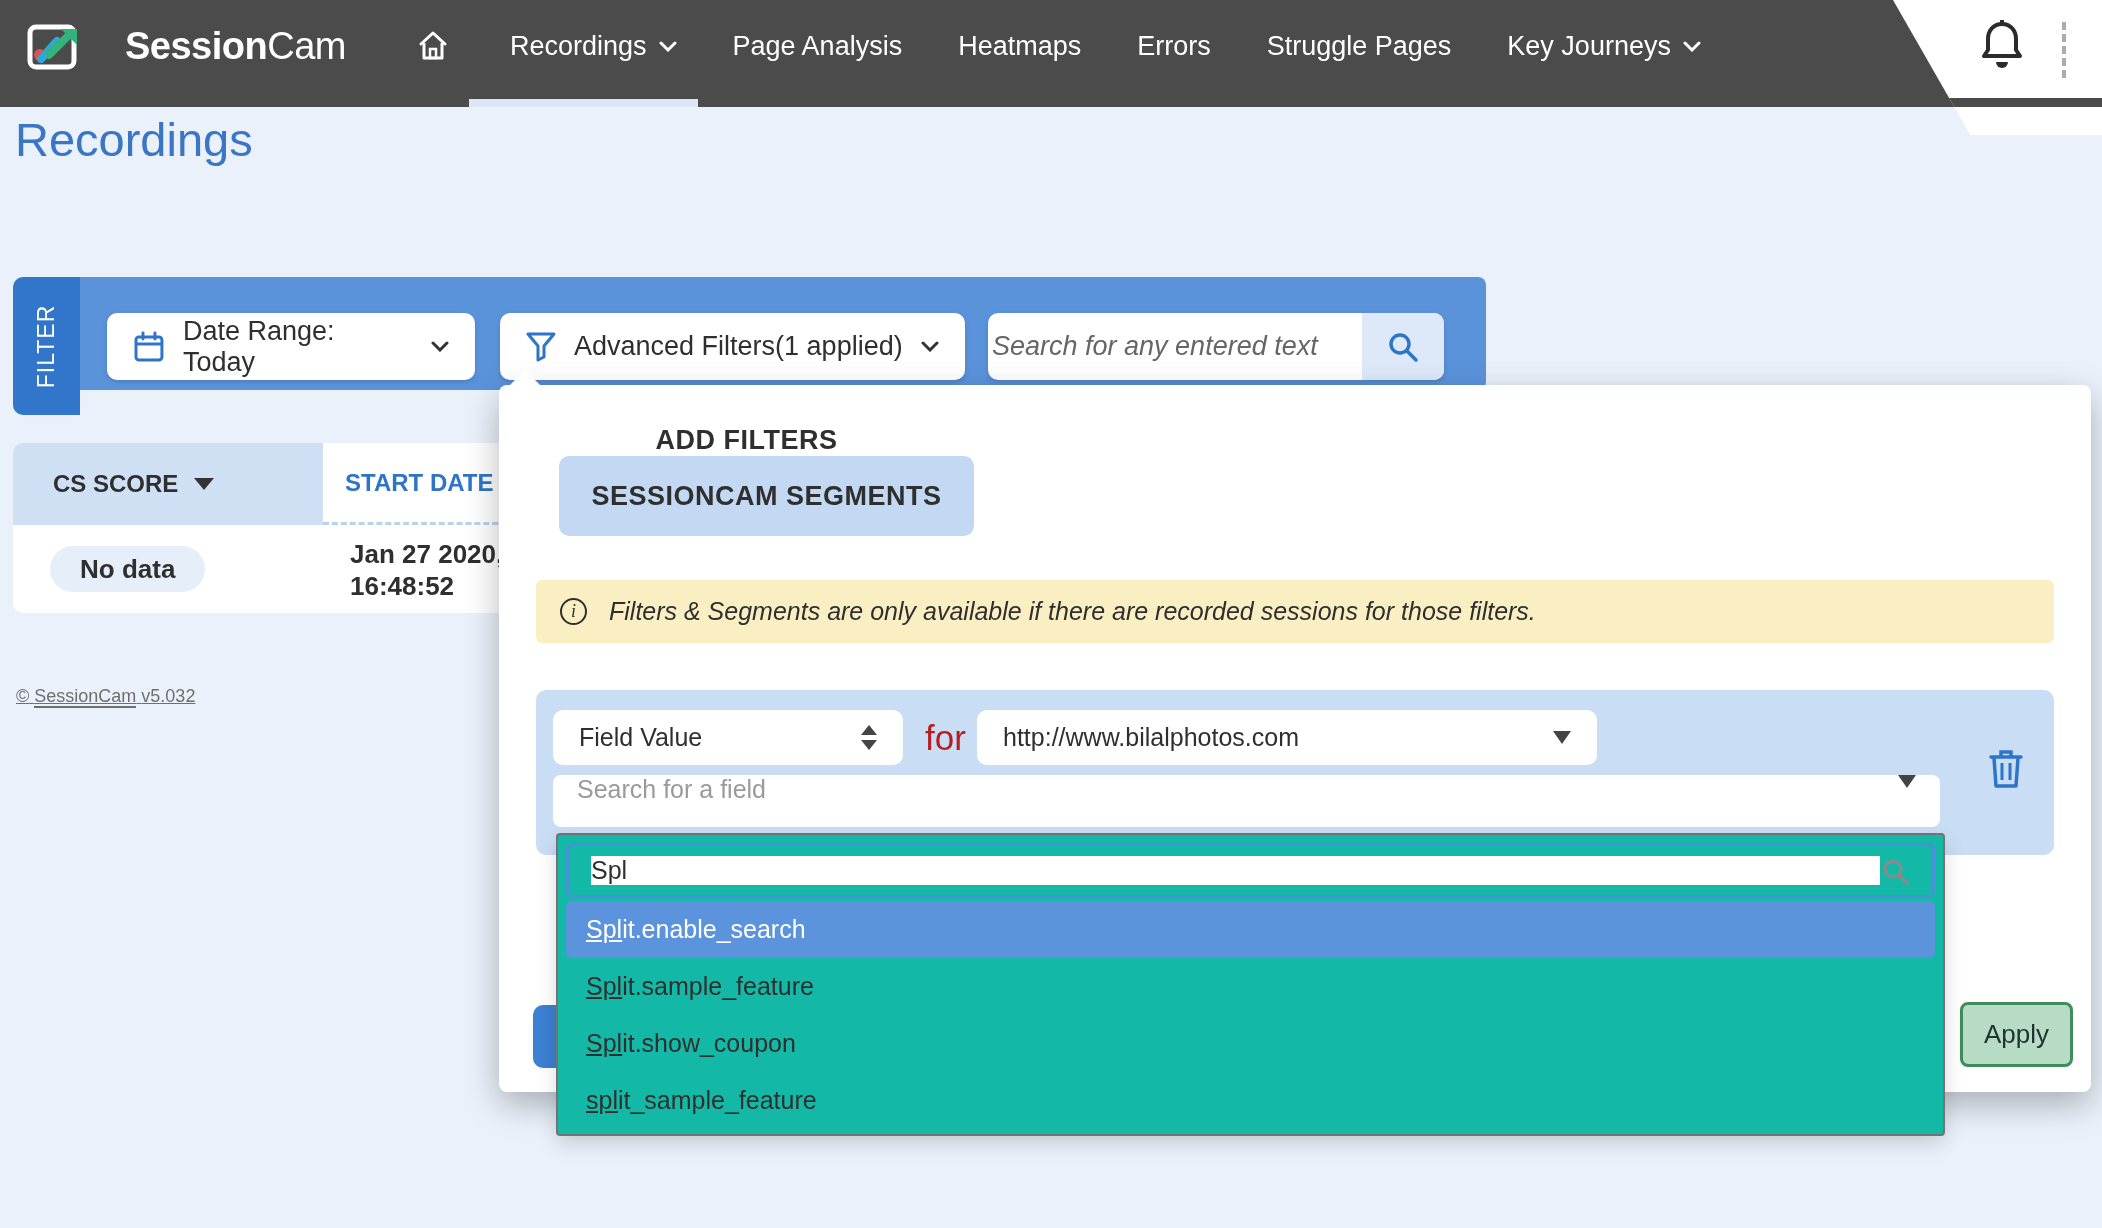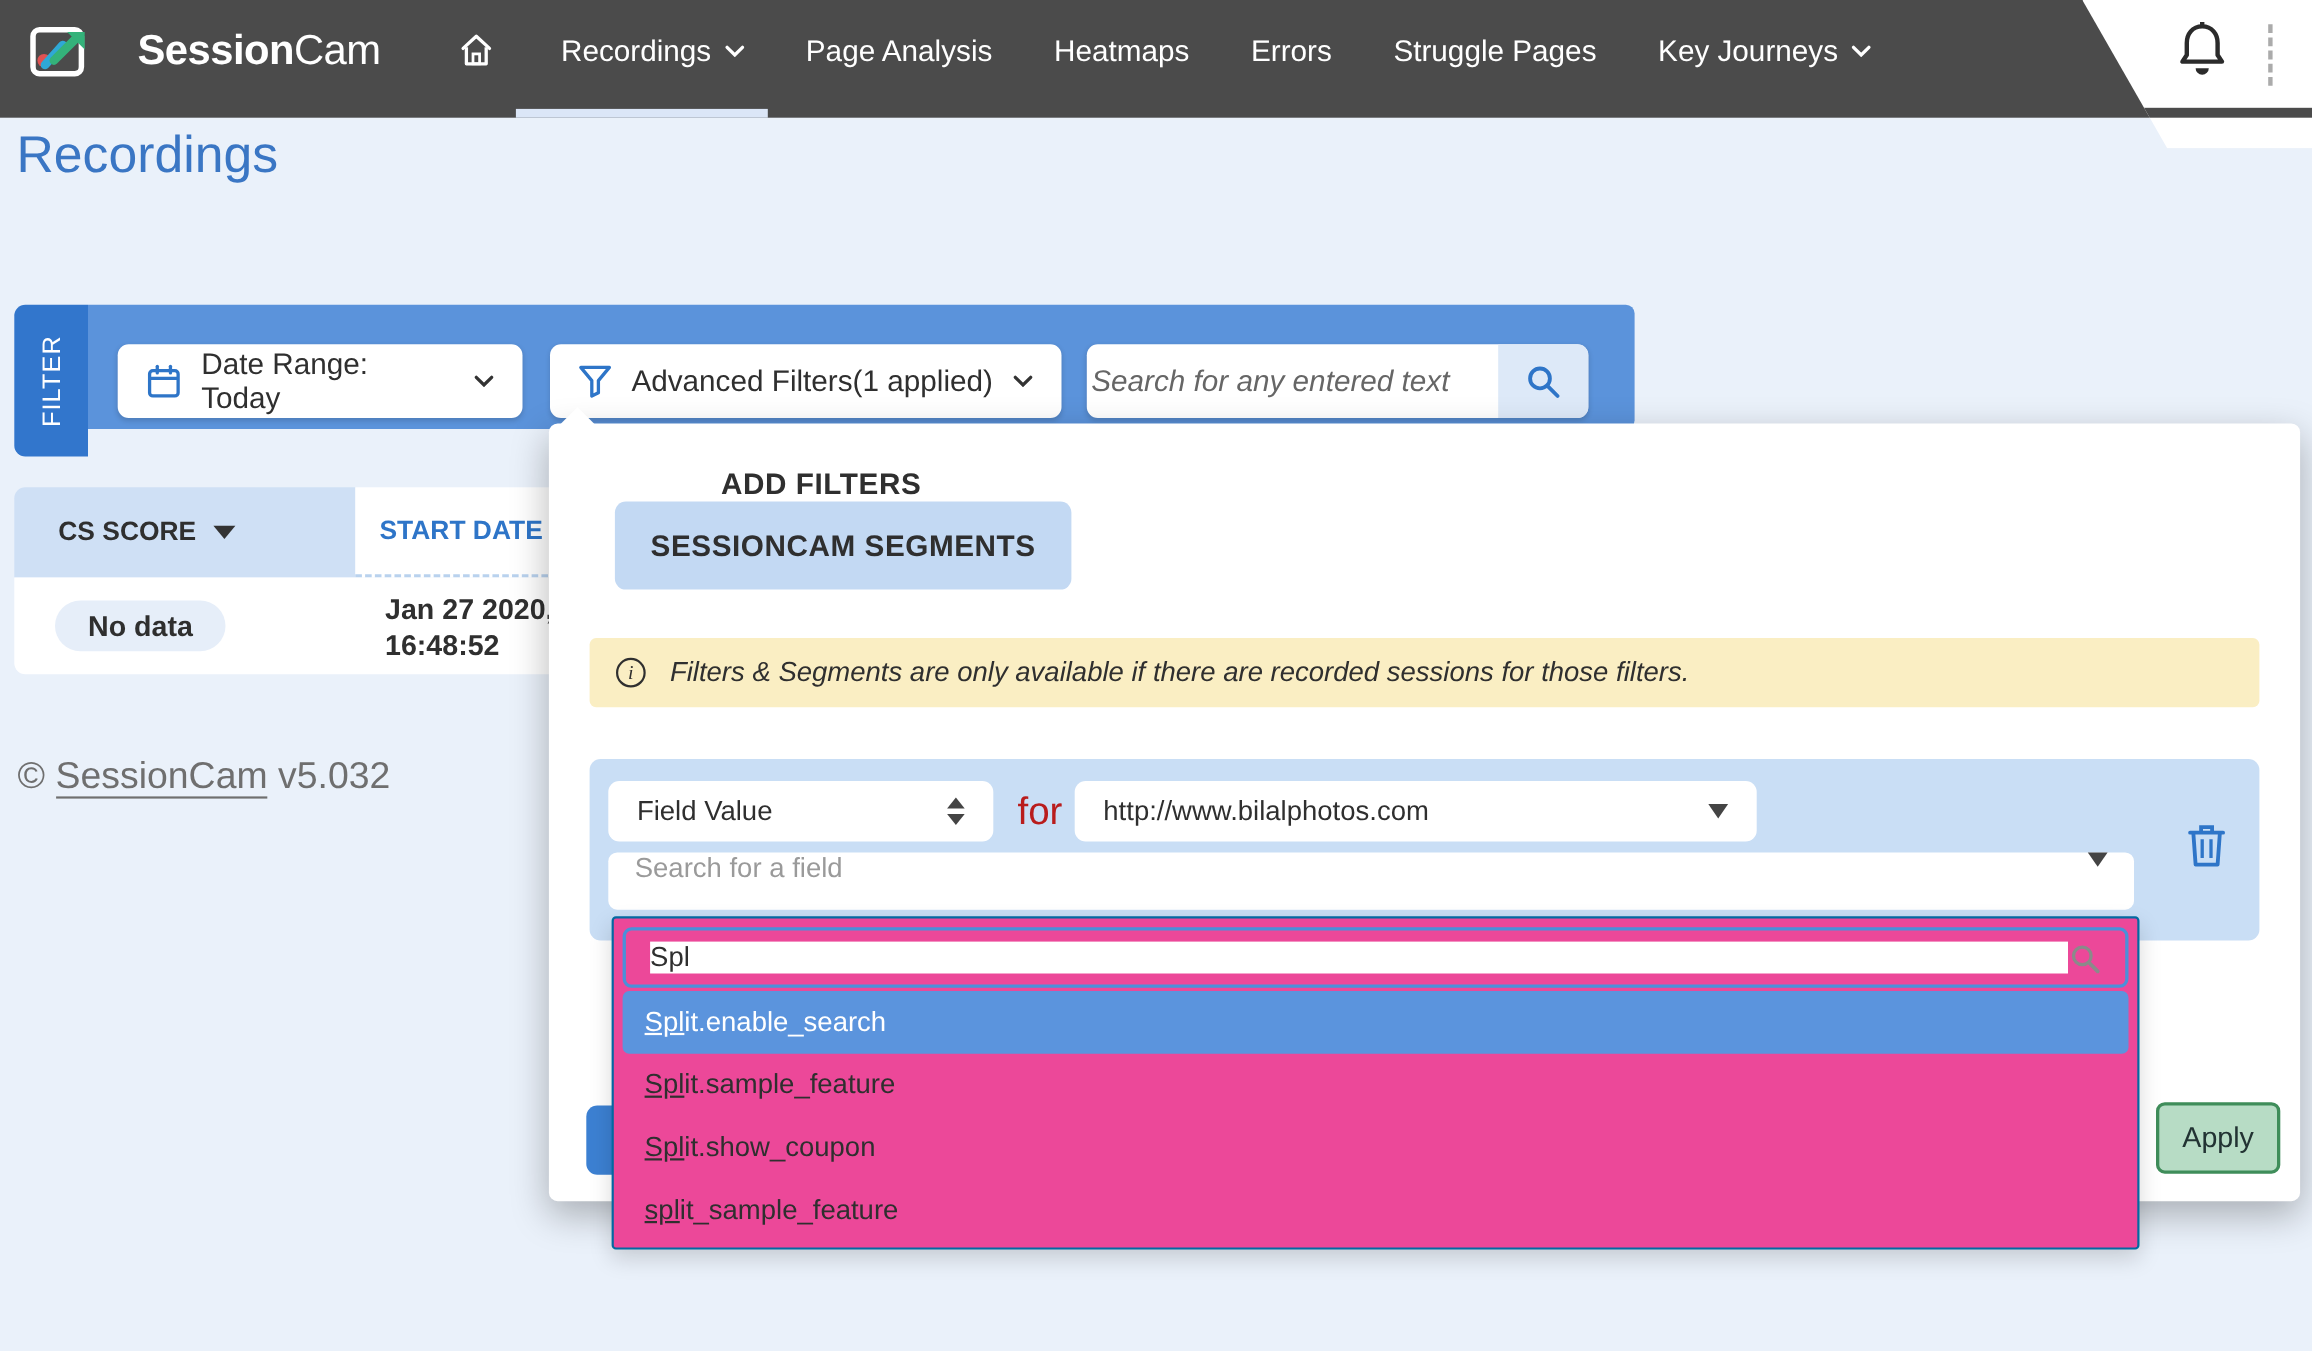--- a/index.html
+++ b/index.html
@@ -20,21 +20,21 @@
   .nav-item + .nav-item { margin-left:56px; }
   .tab-indicator { position:absolute; left:469px; top:99px; width:229px; height:8px; background:#dbe6f7; }
   .corner-flag { position:absolute; right:0; top:0; width:209px; height:135px; background:#ffffff;
     clip-path:polygon(0 0, 100% 0, 100% 100%, 37% 100%); z-index:6; }
   .corner-flag .navline { position:absolute; left:0; right:0; top:98px; height:9px; background:#4b4b4b; }
   .bell { position:absolute; left:86px; top:18px; }
   .drag-handle { position:absolute; right:36px; top:22px; height:56px; width:0; border-left:4px dashed #ababab; }
 
   
   .page-title { position:absolute; left:15px; top:112px; font-size:47px; font-weight:400; color:#3a76c4; z-index:1; }
-  .footer { position:absolute; left:16px; top:686px; font-size:34px; color:#6f6f6f; z-index:1; }
+  .footer { position:absolute; left:16px; top:686px; font-size:18px; color:#6f6f6f; z-index:1;text-decoration:underline; }
   .footer .link { border-bottom:2px solid #6f6f6f; cursor:pointer; }
 
   
   .filter-tab { position:absolute; left:13px; top:277px; width:67px; height:138px; background:#3276cc;
     border-radius:10px 0 0 10px; z-index:2; display:flex; align-items:center; justify-content:center; }
   .filter-tab span { transform:rotate(-90deg); color:#fff; font-size:23px; letter-spacing:1px; white-space:nowrap; }
   .filter-bar { position:absolute; left:80px; top:277px; width:1406px; height:113px; background:#5b93db;
     border-radius:0 8px 8px 0; z-index:2; }
   .fb-btn { position:absolute; top:36px; height:67px; background:#fff; border-radius:10px;
     display:flex; align-items:center; padding:0 26px; gap:18px; font-size:27px; color:#2f2f2f;
@@ -90,22 +90,22 @@
   .spinner .up { border-bottom:10px solid #444; }
   .spinner .dn { border-top:10px solid #444; }
   .tri-dn { width:0; height:0; border-left:9px solid transparent; border-right:9px solid transparent; border-top:13px solid #444; }
   .trash-btn { position:absolute; left:1452px; top:58px; cursor:pointer; }
   .combobox { position:absolute; left:17px; top:85px; width:1387px; height:52px; background:#fff; border-radius:8px;
     display:flex; align-items:flex-start; padding:0 24px; cursor:pointer; }
   .combobox .ph { flex:1; font-size:25px; color:#9a9a9a; }
 
   .hidden-btn-sliver { position:absolute; left:34px; top:620px; width:24px; height:63px; background:#3c80d2; border-radius:10px 0 0 10px; z-index:12; }
 
-  .dropdown { position:absolute; left:57px; top:448px; width:1389px; height:303px; background:#ec4899;
-    border:2px solid #0369a1; border-radius:4px; box-shadow:0 8px 20px rgba(0,0,0,.15); z-index:20; }
+  .dropdown { position:absolute; left:57px; top:448px; width:1389px; height:303px; background:#14b8a6;
+    border:2px solid #737373; border-radius:4px; box-shadow:0 8px 20px rgba(0,0,0,.15); z-index:20; }
   .dd-input { position:absolute; left:8px; right:8px; top:8px; height:55px; border:3px solid #4a90d9; border-radius:8px;
     display:flex; align-items:center; padding:0 22px; }
   .dd-input input { flex:1; border:none; outline:none; font-size:25px; color:#2f2f2f; font-family:"Liberation Sans", sans-serif; }
   .dd-options { position:absolute; left:8px; right:8px; top:66px; }
   .dd-opt { height:57px; display:flex; align-items:center; padding:0 20px; font-size:25px; color:#2f2f2f; cursor:pointer; }
   .dd-opt .match { text-decoration:underline; }
   .dd-opt.hl { background:#5b94dd; color:#fff; border-radius:6px; }
 
   .apply-btn { position:absolute; left:1461px; top:617px; width:113px; height:65px; background:#b7dcc5;
     border:3px solid #3f8d5a; border-radius:8px; font-size:26px; color:#233; display:flex; align-items:center;

